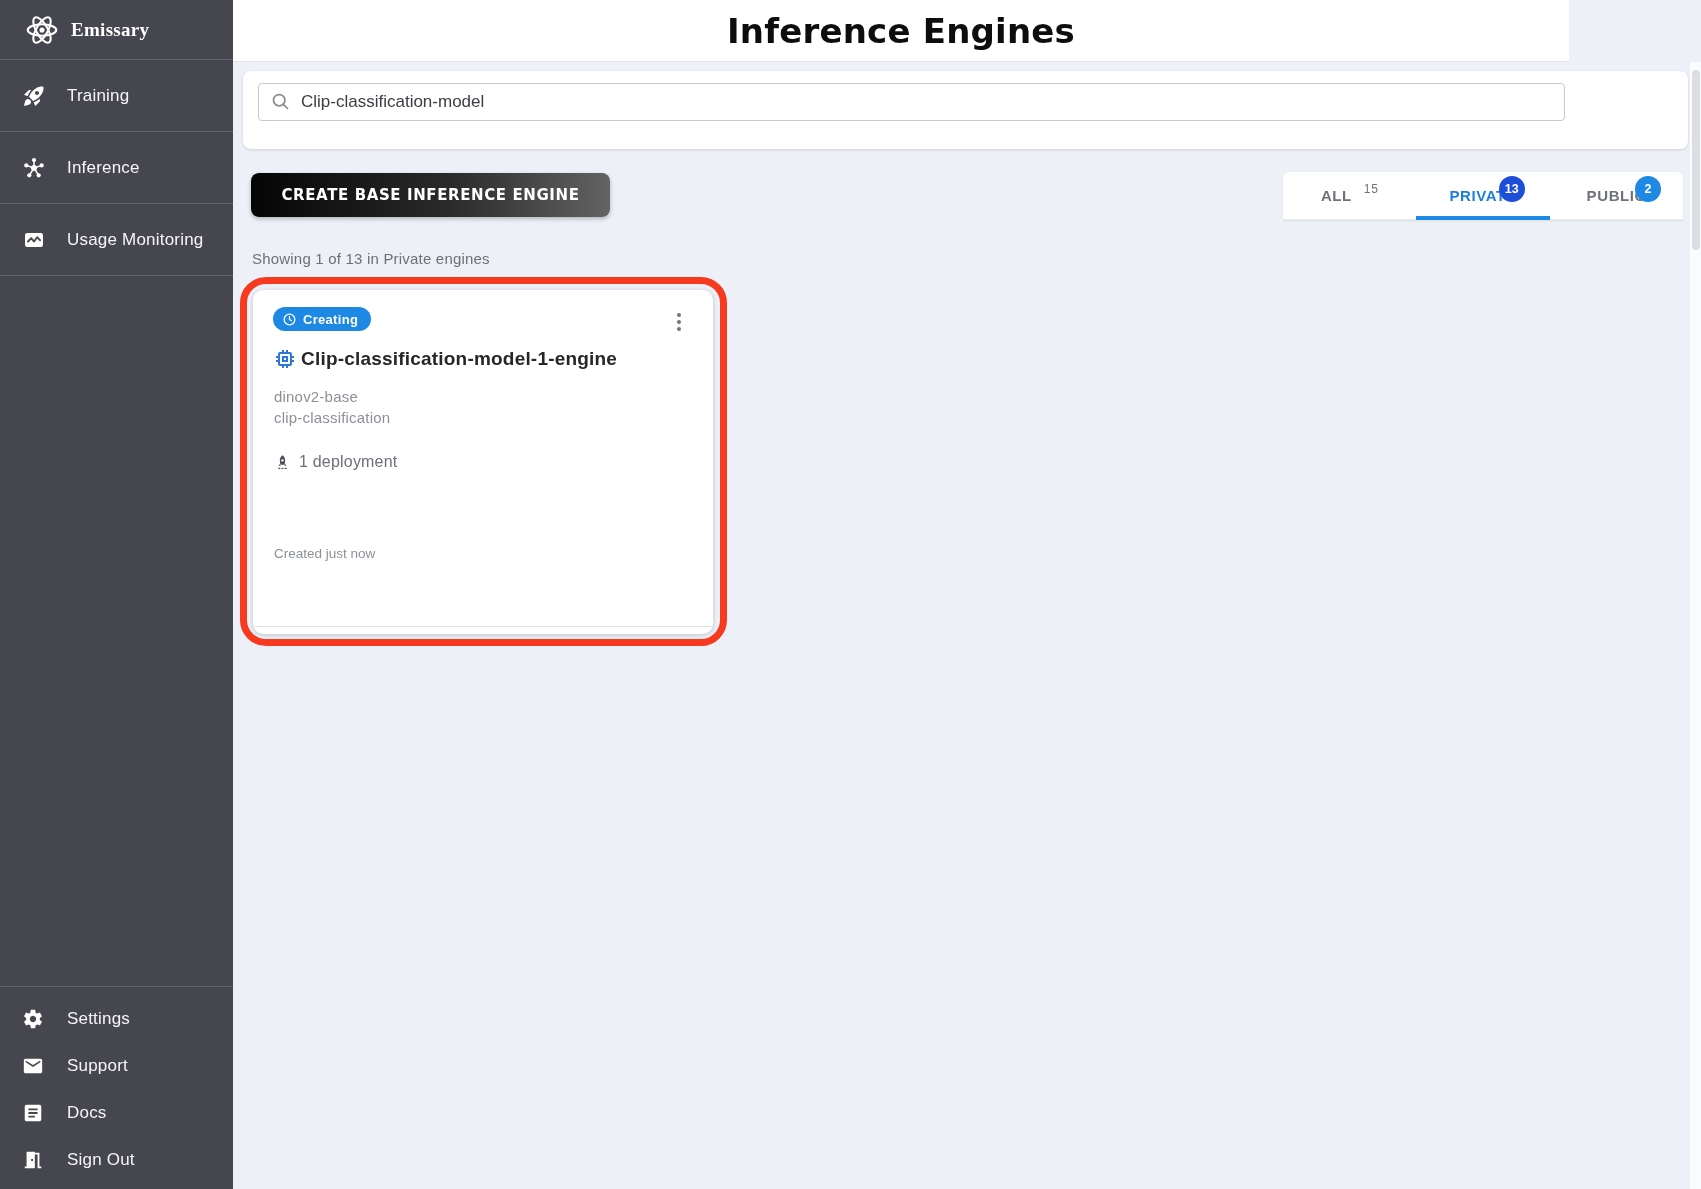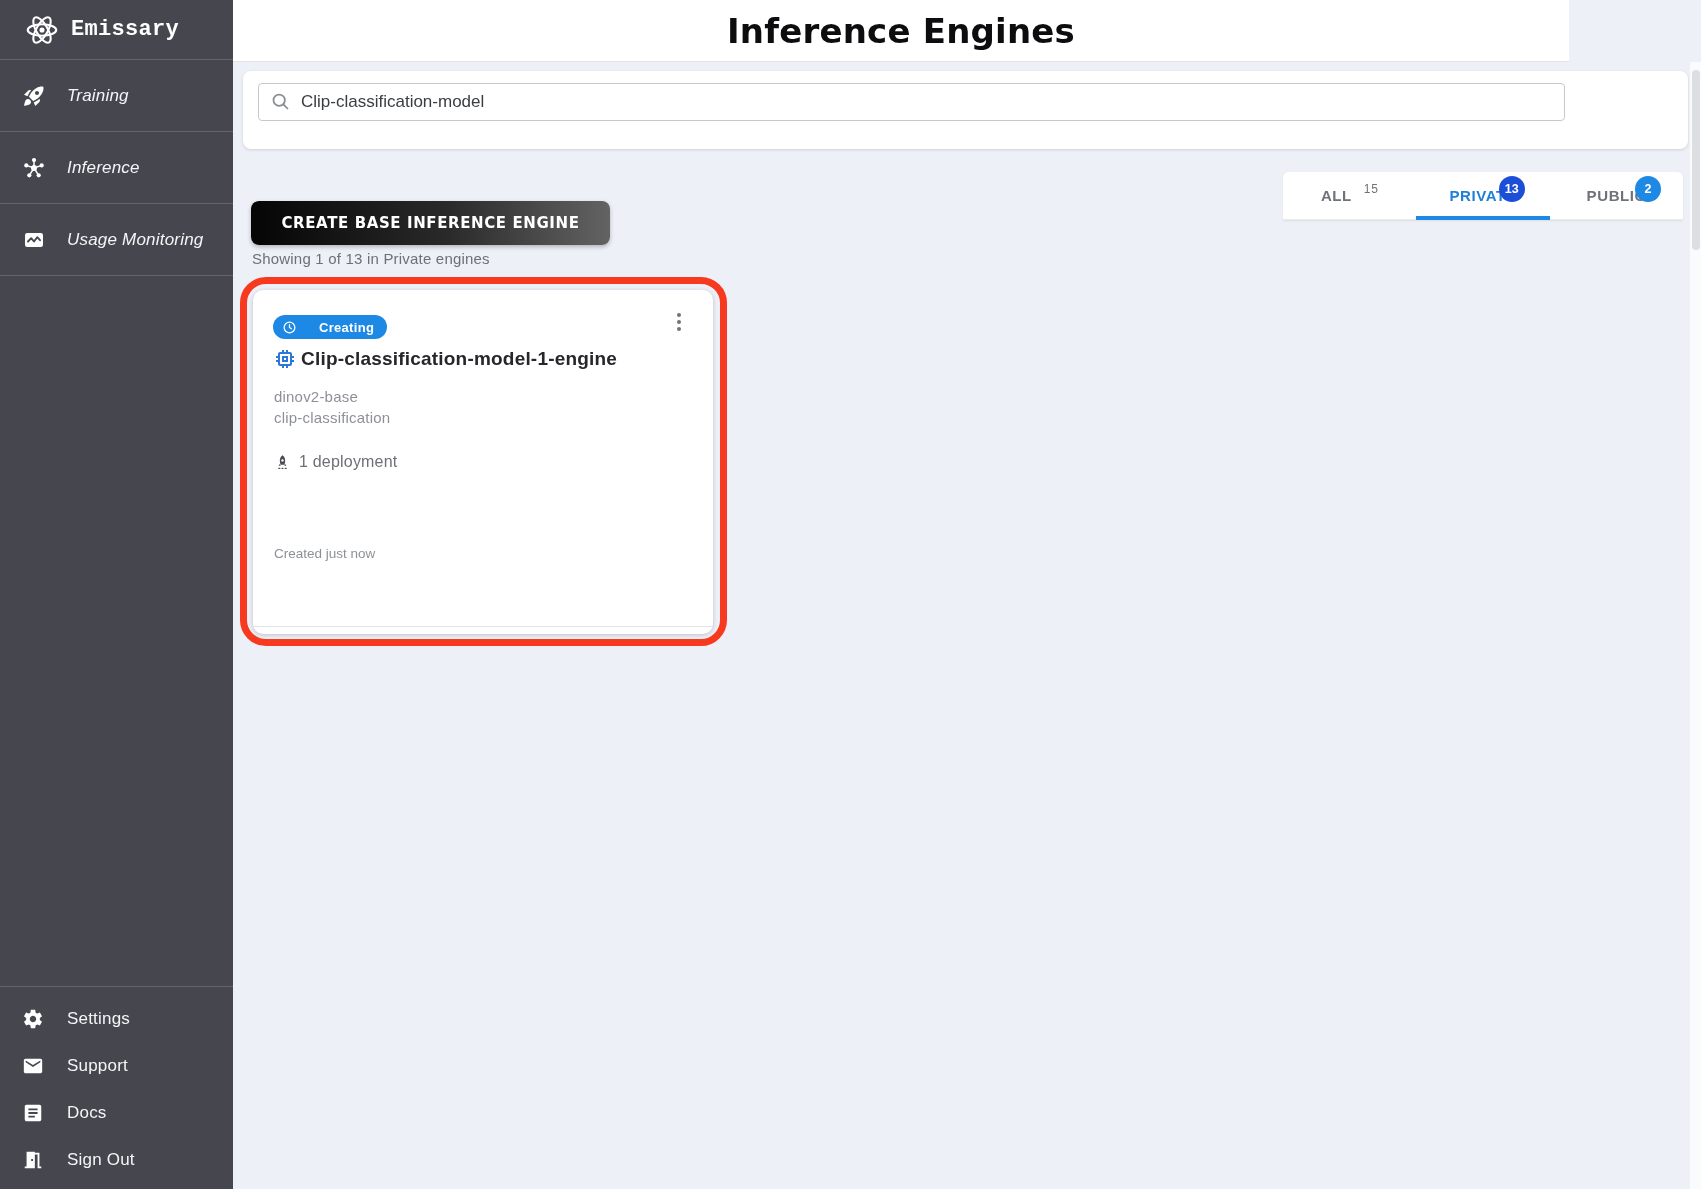--- a/index.html
+++ b/index.html
@@ -17,27 +17,27 @@
     position:absolute; left:0; top:0; width:233px; height:1189px;
     background:#46464f; color:#f5f5f7; display:flex; flex-direction:column;
     z-index:5;
   }
   .logo-row {
     height:60px; display:flex; align-items:center; gap:11px;
     padding-left:24px; border-bottom:1px solid rgba(255,255,255,.16);
     cursor:pointer;
   }
   .brand {
-    font-family:Liberation Mono, monospace;
-    font-size:22px; font-weight:800; letter-spacing:.3px; color:#ffffff;
+    font-family:Liberation Serif, serif;
+    font-size:19px; font-weight:800; letter-spacing:.3px; color:#ffffff;
   }
   .nav-item {
     height:72px; display:flex; align-items:center;
     border-bottom:1px solid rgba(255,255,255,.16);
-    padding-left:22px; cursor:pointer; font-size:17px; letter-spacing:.2px;font-style:italic;
+    padding-left:22px; cursor:pointer; font-size:17px; letter-spacing:.2px;
   }
   .nav-item .nav-icon { width:24px; height:24px; margin-right:21px; }
   .sidebar-spacer { flex:1; }
   .sidebar-footer { border-top:1px solid rgba(255,255,255,.16); padding:8px 0 6px 0; }
   .foot-item {
     height:47px; display:flex; align-items:center; padding-left:22px;
     cursor:pointer; font-size:17px; letter-spacing:.2px;
   }
   .foot-item .nav-icon { width:22px; height:22px; margin-right:23px; }
 
@@ -70,21 +70,20 @@
   .search-glyph { position:absolute; left:12px; top:8px; width:21px; height:21px; }
 
   
   .create-btn {
     position:absolute; left:18px; top:173px; width:359px; height:44px;
     border:none; border-radius:8px; cursor:pointer;
     background:linear-gradient(90deg,#050505 0%,#2a2a2a 55%,#636363 100%);
     color:#ffffff; font-family:"DejaVu Sans", sans-serif;
     font-size:15px; font-weight:700; letter-spacing:.6px;
     box-shadow:0 2px 4px rgba(0,0,0,.25);
-    margin-top:28px;
   }
 
   
   .tabs-bar {
     position:absolute; left:1050px; top:172px; width:400px; height:48px;
     background:#ffffff; border-radius:6px 6px 0 0;
     display:flex; border-bottom:1px solid #ebebee;
     box-shadow:0 1px 2px rgba(60,64,67,.10);
   }
   .tab {
@@ -121,22 +120,22 @@
   }
   .card-footer-line {
     position:absolute; left:0; right:0; bottom:7px; border-top:1px solid #e2e3e6;
   }
   .status-row {
     position:absolute; left:20px; right:26px; top:17px;
     display:flex; justify-content:space-between; align-items:flex-start;
   }
   .status-pill {
     height:24px; background:#1e88e5; color:#fff; border-radius:13px;
-    display:flex; align-items:center; gap:22px; padding:0 13px 0 9px;
-    font-size:13px; font-weight:700; letter-spacing:.3px;margin-top:8px;
+    display:flex; align-items:center; gap:6px; padding:0 13px 0 9px;
+    font-size:13px; font-weight:700; letter-spacing:.3px;
   }
   .kebab { display:flex; flex-direction:column; gap:3px; padding:4px 6px; cursor:pointer; margin-top:2px; }
   .kebab i { width:4px; height:4px; border-radius:50%; background:#737373; }
 
   .title-row {
     position:absolute; left:20px; top:57px; display:flex; align-items:center; gap:4px;
   }
   .chip-glyph { width:24px; height:24px; }
   .engine-name {
     font-size:19px; font-weight:700; color:#26262b; letter-spacing:.2px;

